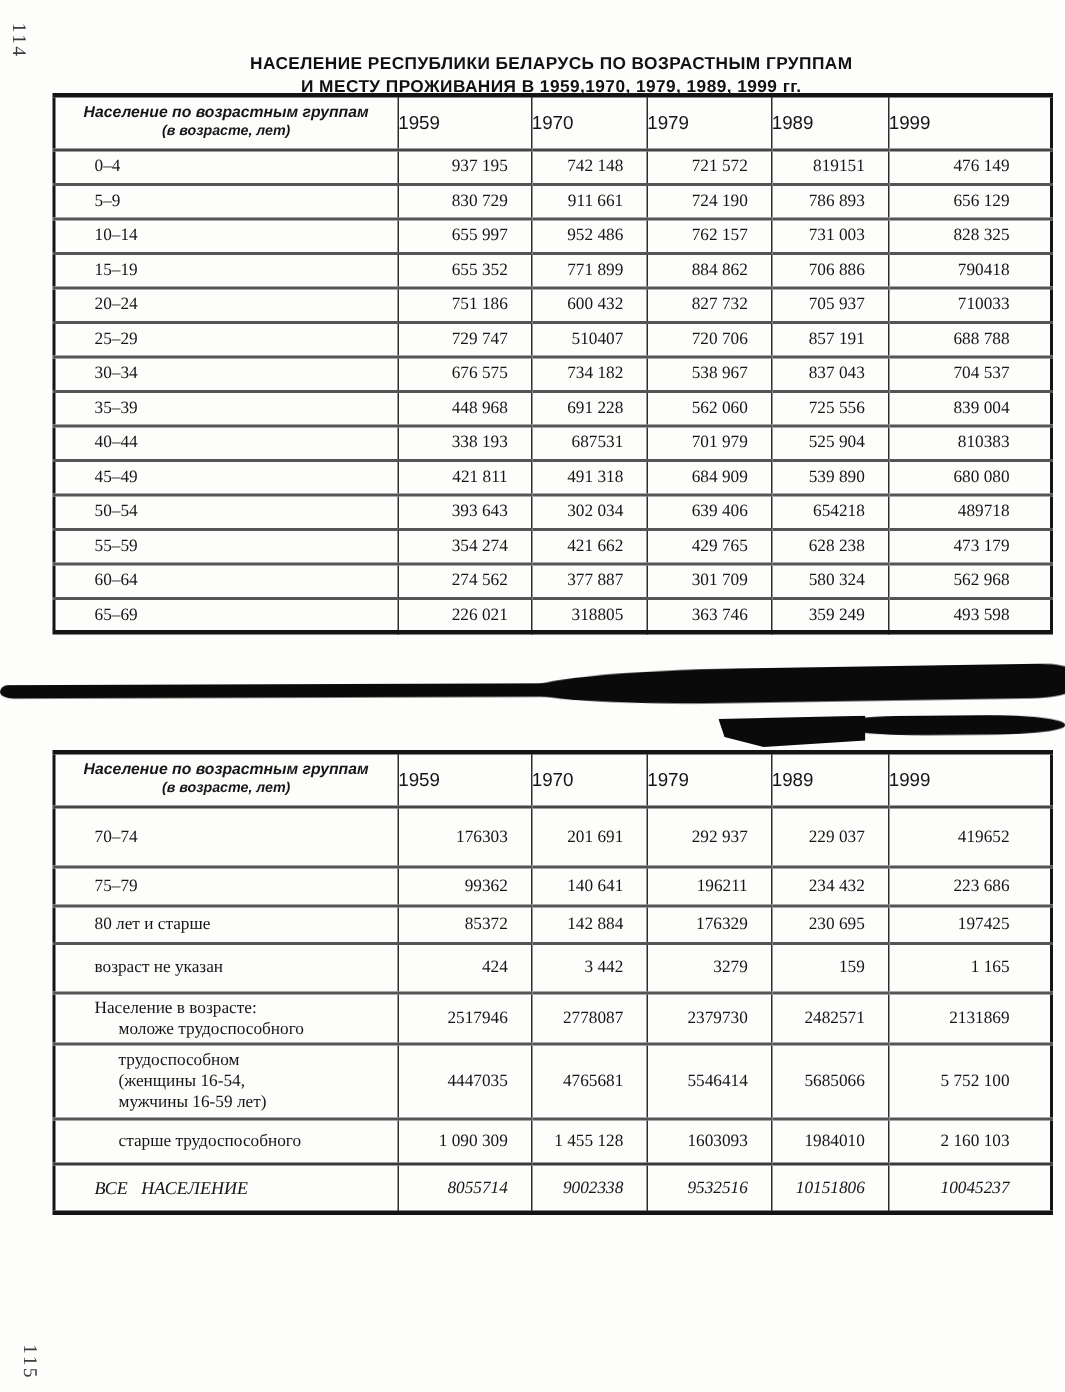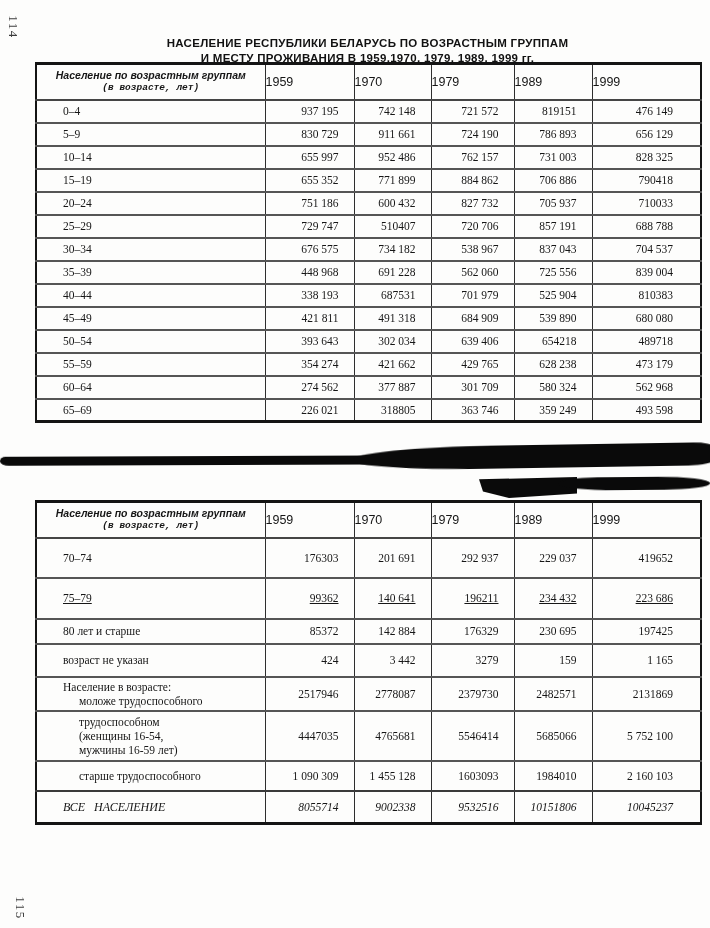--- a/index.html
+++ b/index.html
@@ -32,31 +32,31 @@
   #table-2 { top:500px; }
 
   table.data-table { border:2px solid #141414; border-top-width:3px; border-bottom-width:3px; }
   .data-table th, .data-table td { border-left:1px solid #2e2e2e; border-top:2px solid #555; padding:0; vertical-align:middle; }
   .data-table th:first-child, .data-table td:first-child { border-left:none; }
   .data-table thead th { border-bottom:2px solid #454545; }
 
   thead tr { height:36px; }
   .label-head { text-align:center; }
   .lh1 { font-family:"Liberation Sans", sans-serif; font-weight:bold; font-style:italic; font-size:10.5px; line-height:13px; }
-  .lh2 { font-family:Liberation Mono, monospace; font-style:italic; font-size:9.5px; line-height:12px; }
+  .lh2 { font-family:Liberation Sans, sans-serif; font-style:italic; font-size:9.5px; line-height:12px; }
   th.year { font-family:"Liberation Sans", sans-serif; font-weight:normal; font-size:12.5px; text-align:left; }
 
   td.label-cell { text-align:left; font-size:11.5px; padding:2px 2px 2px 26px; line-height:14px; }
   td.val { text-align:right; font-size:11.5px; padding-right:15px; font-family:"Liberation Serif", serif; }
   td.val:last-child { padding-right:27px; }
   .lbl.ind1 { padding-left:16px; }
 
   #table-1 tbody tr { height:23px; }
   #table-2 tbody tr:nth-child(1) { height:40px; }
-  #table-2 tbody tr:nth-child(2) { height:41px;text-decoration:underline; }
+  #table-2 tbody tr:nth-child(2) { height:26px; }
   #table-2 tbody tr:nth-child(3) { height:25px; }
   #table-2 tbody tr:nth-child(4) { height:33px; }
   #table-2 tbody tr:nth-child(5) { height:29px; }
   #table-2 tbody tr:nth-child(6) { height:50px; }
   #table-2 tbody tr:nth-child(7) { height:30px; }
   #table-2 tbody tr:nth-child(8) { height:33px;padding-left:16px; }
 
   tr.total td { border-top:2.5px solid #3a3a3a; font-style:italic; }
   tr.total td.label-cell { font-size:12px; word-spacing:6px; }
 

